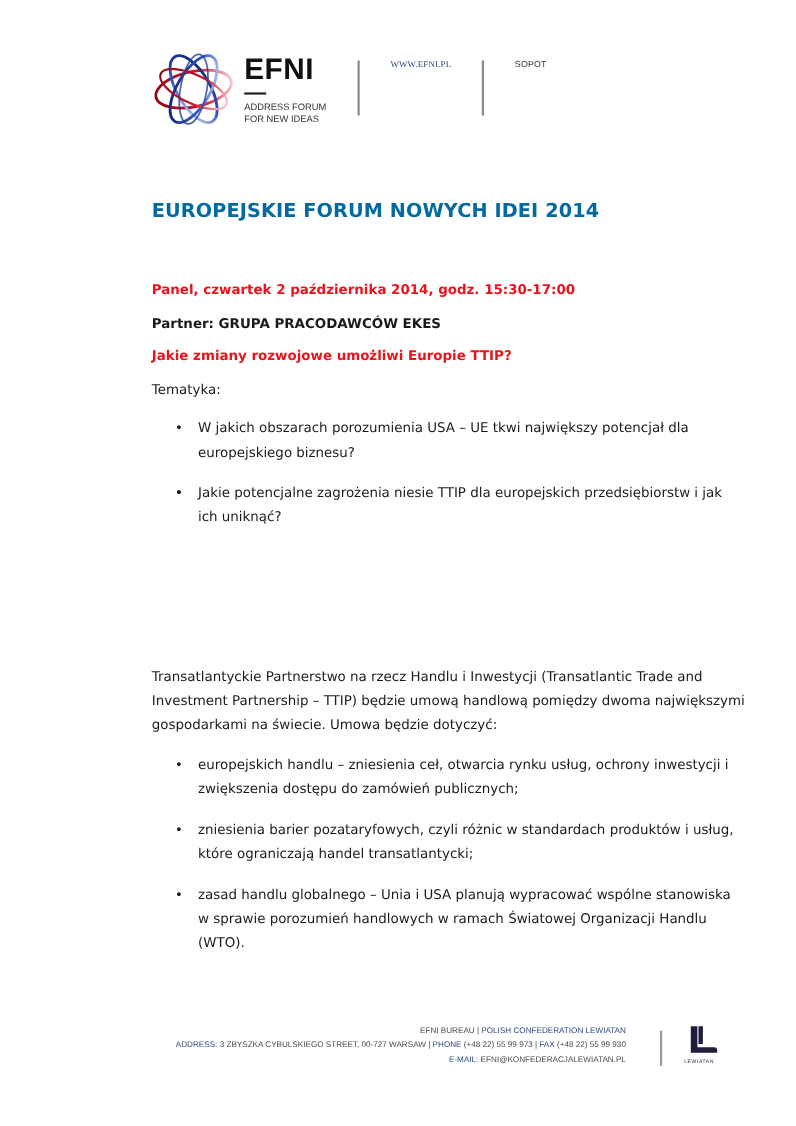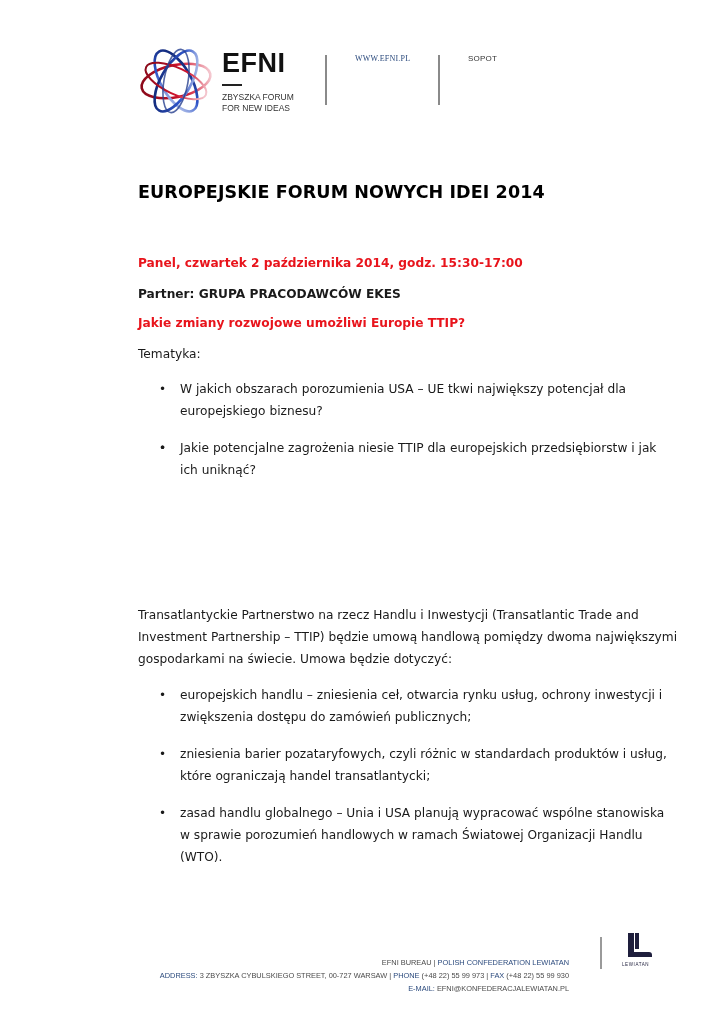--- a/index.html
+++ b/index.html
@@ -11,41 +11,41 @@
     .logo-word { left: 222px; top: 50px; font-family: "Liberation Sans", sans-serif; font-weight: 700; font-size: 27px; letter-spacing: 0.5px; color: #111; line-height: 1; }
     .logo-rule { left: 222px; top: 84px; width: 20px; height: 2px; background: #222; }
     .logo-sub { left: 222px; top: 92px; font-family: "Liberation Sans", sans-serif; font-size: 8.5px; line-height: 11px; color: #333; }
     .vline { width: 1.5px; background: #8a8a8a; }
     .vline1 { left: 325px; top: 55px; height: 50px; }
     .vline2 { left: 438px; top: 55px; height: 50px; }
     .hdr-url { left: 355px; top: 54px; font-family: Liberation Serif, serif; font-size: 8px; color: #2b4a7d; letter-spacing: 0.2px; }
     .hdr-city { left: 468px; top: 54px; font-family: "Liberation Sans", sans-serif; font-size: 8px; color: #333; letter-spacing: 0.2px; }
 
     
-    .title { left: 138px; top: 182px; font-weight: 700; font-size: 17.5px; color: #000000; letter-spacing: 0.1px; }
+    .title { left: 138px; top: 182px; font-weight: 700; font-size: 17.5px; color: #0369a1; letter-spacing: 0.1px; }
     .red { color: #e8141c; }
     .bold { font-weight: 700; }
     .line13 { font-size: 12.2px; }
     .panel { left: 138px; top: 256px; }
     .partner { left: 138px; top: 287px; }
     .question { left: 138px; top: 316px; }
     .tematyka { left: 138px; top: 347px; font-size: 12.2px; }
 
     ul.bullets { position: absolute; left: 138px; margin: 0; padding: 0; list-style: none; width: 540px; }
     ul.bullets li { position: relative; padding-left: 42px; font-size: 12.2px; line-height: 22px; }
     ul.bullets li .dot { position: absolute; left: 21px; top: 0; font-size: 12px; }
     .list1 { top: 378px; }
     .list1 li { margin-bottom: 15px; }
     .list2 { top: 684px; }
     .list2 li { margin-bottom: 15px; }
 
     .para { left: 138px; top: 604px; width: 545px; font-size: 12.2px; line-height: 22px; }
 
     
-    .foot { right: 155px; text-align: right; font-family: "Liberation Sans", sans-serif; font-size: 7.4px; line-height: 12.5px; color: #4a4a4a; white-space: nowrap; margin-top: 26px; }
+    .foot { right: 155px; text-align: right; font-family: "Liberation Sans", sans-serif; font-size: 7.4px; line-height: 12.5px; color: #4a4a4a; white-space: nowrap; }
     .foot1 { top: 931px; }
     .foot2 { top: 944px; }
     .foot3 { top: 957px; }
     .navy { color: #2b4a7d; }
     .foot-vline { left: 600px; top: 937px; height: 32px; width: 1.5px; background: #9a9a9a; }
     .lew-mark { left: 625px; top: 932px; width: 30px; height: 26px; }
     .lew-text { left: 622px; top: 962px; font-family: "Liberation Sans", sans-serif; font-size: 4.5px; letter-spacing: 0.6px; color: #1e1e3c; }
   </style>
 </head>
 <body>
@@ -67,21 +67,21 @@
     <ellipse cx="39" cy="38" rx="35" ry="16" transform="rotate(-12 39 38)" stroke="url(#gR)"></ellipse>
     <ellipse cx="39" cy="38" rx="34" ry="15" transform="rotate(60 39 38)" stroke="url(#gB)"></ellipse>
     <ellipse cx="39" cy="38" rx="34" ry="15" transform="rotate(-60 39 38)" stroke="url(#gB)"></ellipse>
     <ellipse cx="39" cy="38" rx="33" ry="13" transform="rotate(25 39 38)" stroke="url(#gR)" stroke-width="2"></ellipse>
     <ellipse cx="39" cy="38" rx="32" ry="12" transform="rotate(100 39 38)" stroke="#27408f" stroke-width="1.6" opacity="0.8"></ellipse>
   </g>
 </svg>
 <div class="abs logo-word">EFNI</div>
 <div class="abs logo-rule"></div>
 <div class="abs logo-sub">
-  <div>ZBYSZKA FORUM</div>
+  <div>ADDRESS FORUM</div>
   <div>FOR NEW IDEAS</div>
 </div>
 <div class="abs vline vline1"></div>
 <div class="abs hdr-url">WWW.EFNI.PL</div>
 <div class="abs vline vline2"></div>
 <div class="abs hdr-city">SOPOT</div>
 
 <div class="abs title">EUROPEJSKIE FORUM NOWYCH IDEI 2014</div>
 <div class="abs panel red bold line13">Panel, czwartek 2 października 2014, godz. 15:30-17:00</div>
 <div class="abs partner bold line13">Partner: GRUPA PRACODAWCÓW EKES</div>

